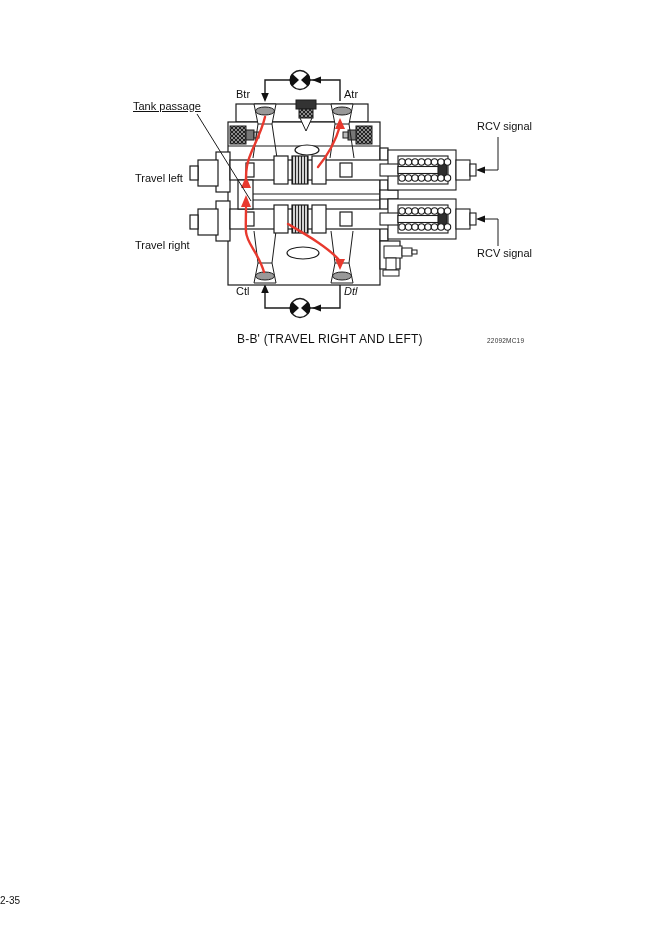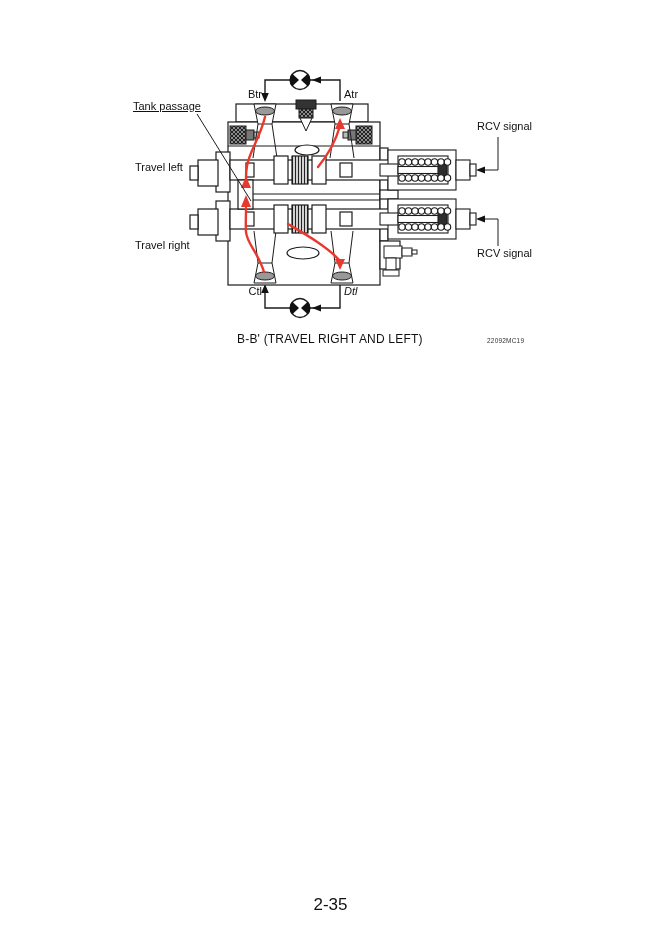--- a/index.html
+++ b/index.html
@@ -2,24 +2,24 @@
 <html><head>
 <meta charset="utf-8">
 <style>
   html,body{margin:0;padding:0;background:#fff;}
   .page{
     position:relative;width:665px;height:943px;background:#ffffff;
     font-family:"Liberation Sans",sans-serif;color:#111;overflow:hidden;
   }
   .diagram-svg{position:absolute;left:0;top:0;}
   .lbl{position:absolute;font-size:11px;line-height:12px;color:#111;white-space:nowrap;}
-  .lbl.right{text-align:right;}
+  .lbl.right{text-align:left;}
   .caption{position:absolute;left:237px;top:332px;font-size:12px;letter-spacing:.2px;color:#111;}
   .figcode{position:absolute;left:487px;top:337px;font-size:6.5px;color:#333;letter-spacing:.2px;}
-  .pagenum{position:absolute;left:0;right:4px;top:895px;text-align:center;font-size:17px;color:#111;}
+  .pagenum{position:absolute;left:0;right:4px;top:895px;text-align:left;font-size:10px;color:#111;}
 </style>
 </head>
 <body>
 
 <div class="page">
 
   <svg class="diagram-svg" width="665" height="943" viewBox="0 0 665 943">
     <defs>
       <pattern id="hatchV" width="3" height="8" patternUnits="userSpaceOnUse">
         <rect width="3" height="8" fill="#e6e6e6"></rect>
@@ -184,21 +184,21 @@
     <g stroke="#1c1c1c" stroke-width="1" fill="none">
       <line x1="197" y1="114" x2="251" y2="201"></line>
       <polyline points="498,137 498,170 478,170"></polyline>
       <polyline points="498,246 498,219 478,219"></polyline>
       <polygon points="476,170 485,166.4 485,173.6" fill="#111" stroke="none"></polygon>
       <polygon points="476,219 485,215.4 485,222.6" fill="#111" stroke="none"></polygon>
     </g>
   </svg>
 
   <div class="lbl" style="left:133px;top:100px;text-decoration:underline;">Tank passage</div>
-  <div class="lbl" style="left:135px;top:161px;">Travel left</div>
+  <div class="lbl" style="left:135px;top:172px;">Travel left</div>
   <div class="lbl" style="left:135px;top:212px;margin-top:27px;">Travel right</div>
   <div class="lbl" style="left:477px;top:120px;">RCV signal</div>
   <div class="lbl" style="left:477px;top:247px;">RCV signal</div>
 
   <div class="lbl right" style="left:236px;top:88px;width:26px;">Btr</div>
   <div class="lbl" style="left:344px;top:88px;">Atr</div>
   <div class="lbl right" style="left:236px;top:285px;width:26px;">Ctl</div>
   <div class="lbl" style="left:344px;top:285px;font-style:italic;">Dtl</div>
 
   <div class="caption">B-B' (TRAVEL RIGHT AND LEFT)</div>

